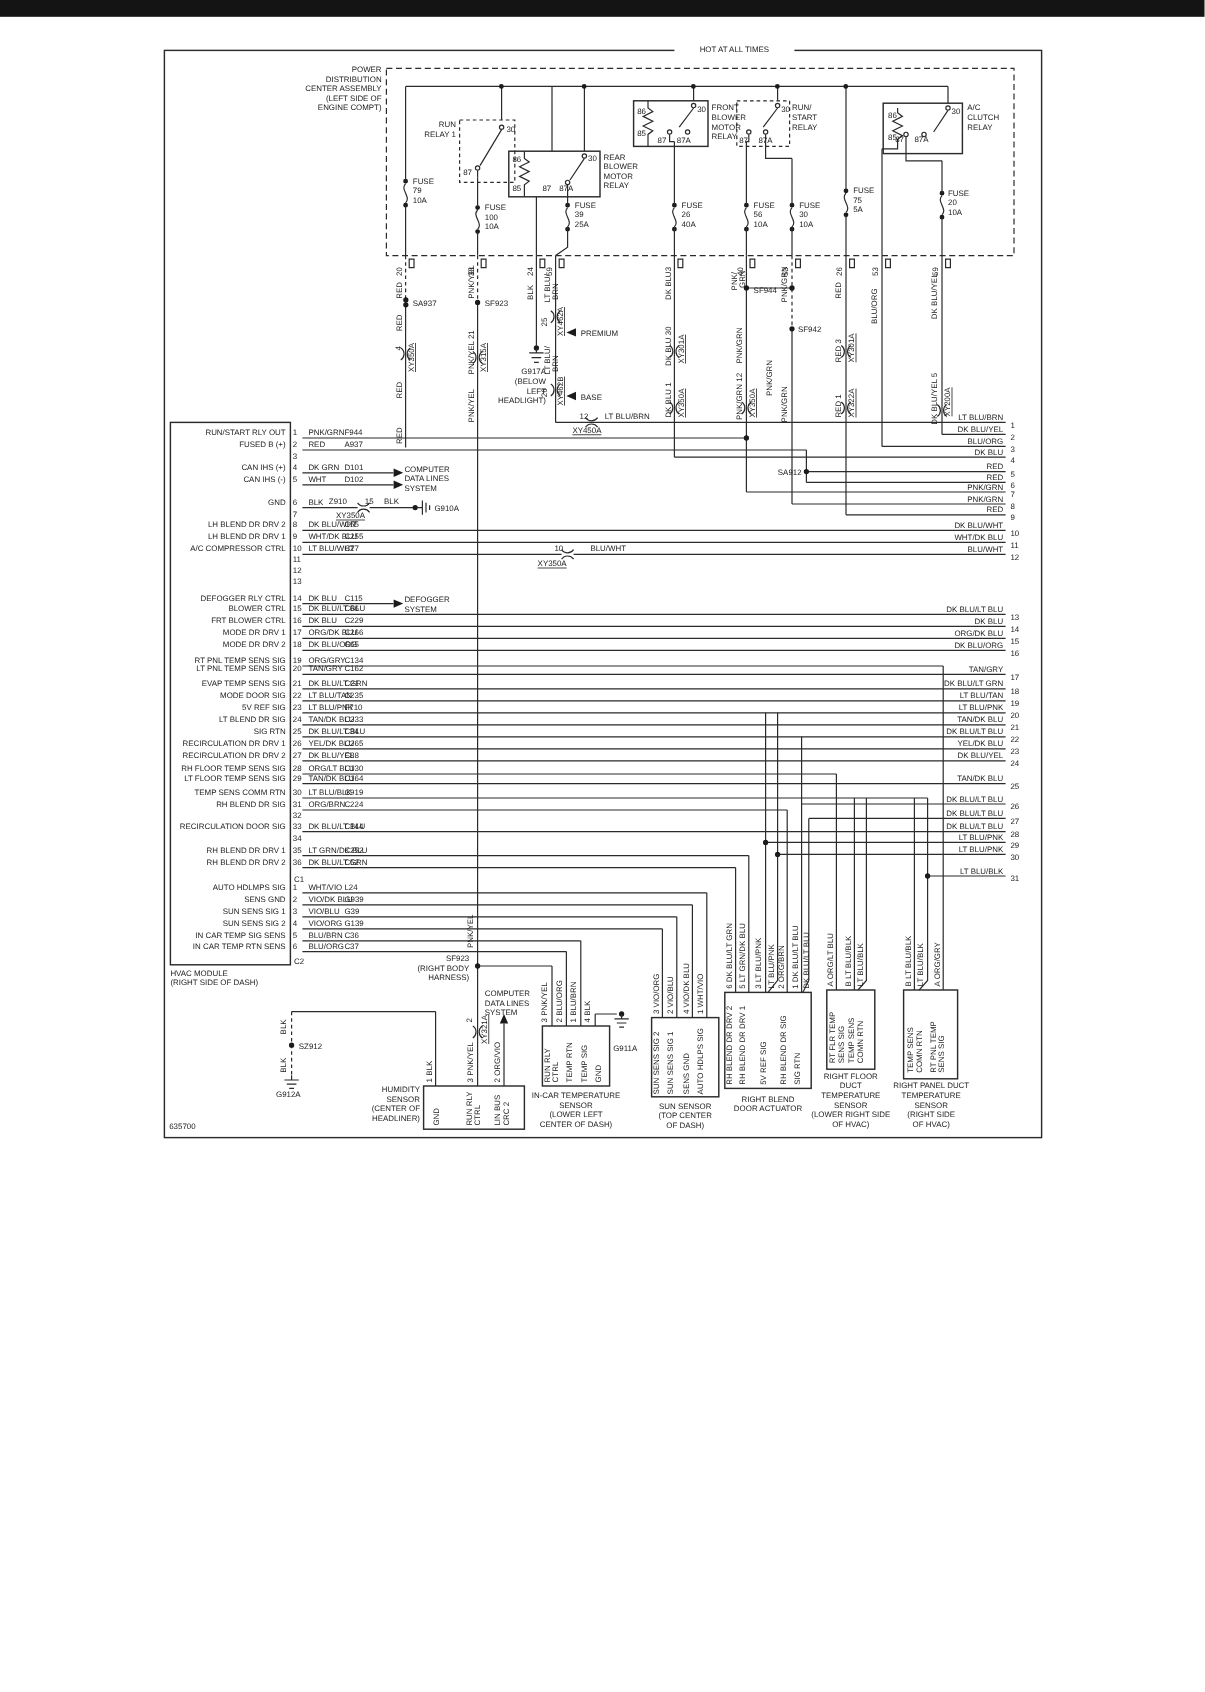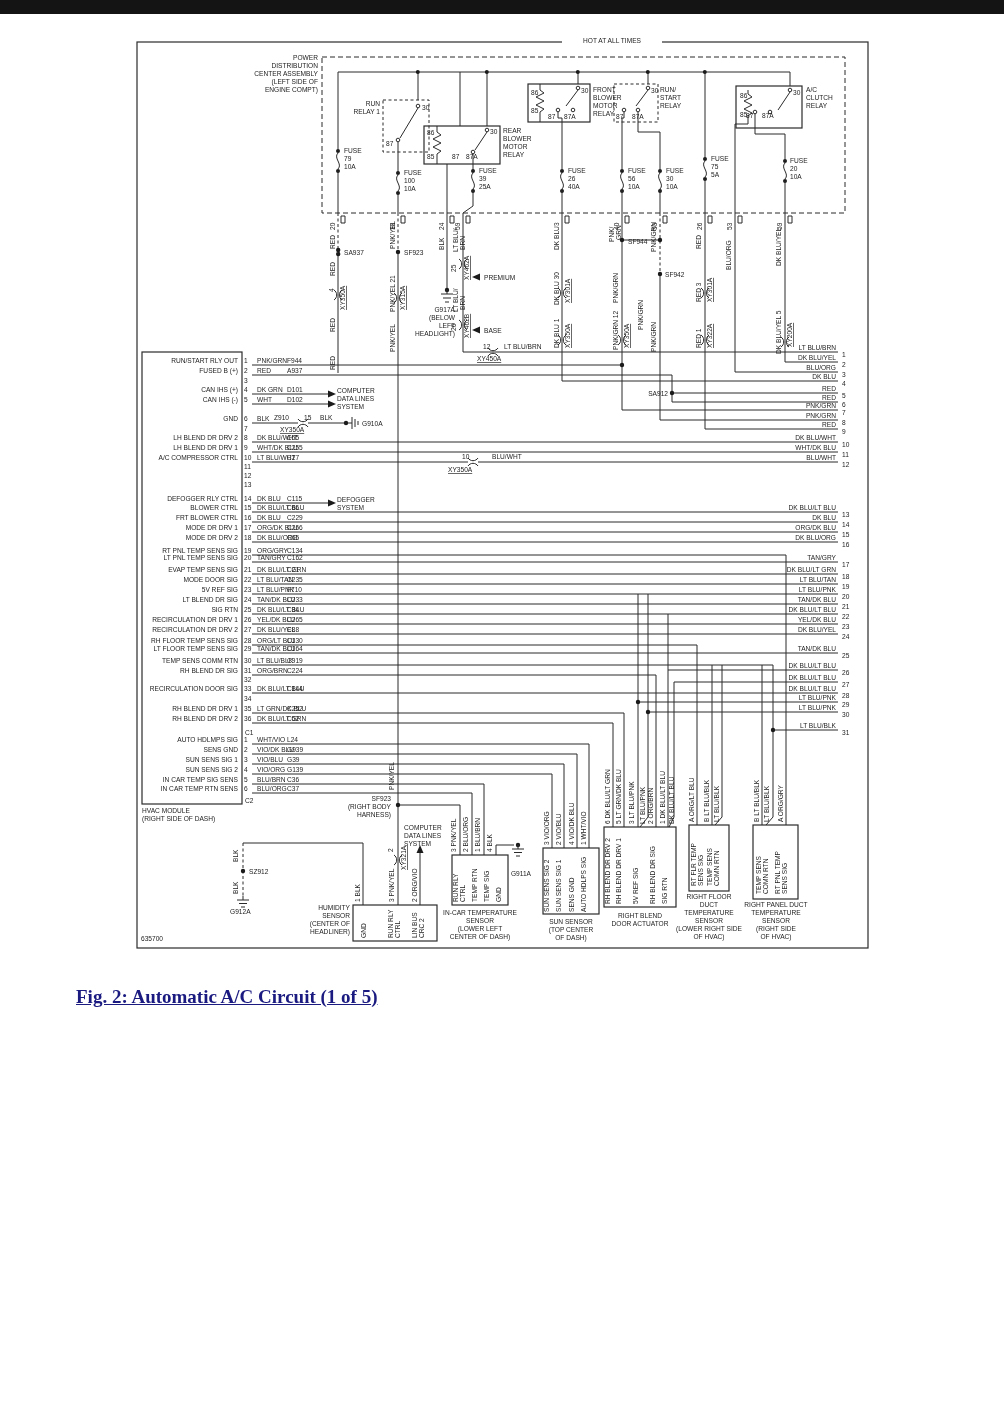--- a/index.html
+++ b/index.html
@@ -554,14 +554,13 @@
         <text x="842" y="697.5">28</text>
         <text x="836" y="700" text-anchor="end">LT BLU/PNK</text>
         <text x="842" y="706.5">29</text>
         <text x="836" y="710" text-anchor="end">LT BLU/PNK</text>
         <text x="842" y="716.5">30</text>
         <text x="836" y="728" text-anchor="end">LT BLU/BLK</text>
         <text x="842" y="734.5">31</text>
       </g>
   </svg>
 
-  <div id="caption">Fig. 2: Automatic A/C Circuit (1 of 5)</div>
 </div>
 
 </body></html>

